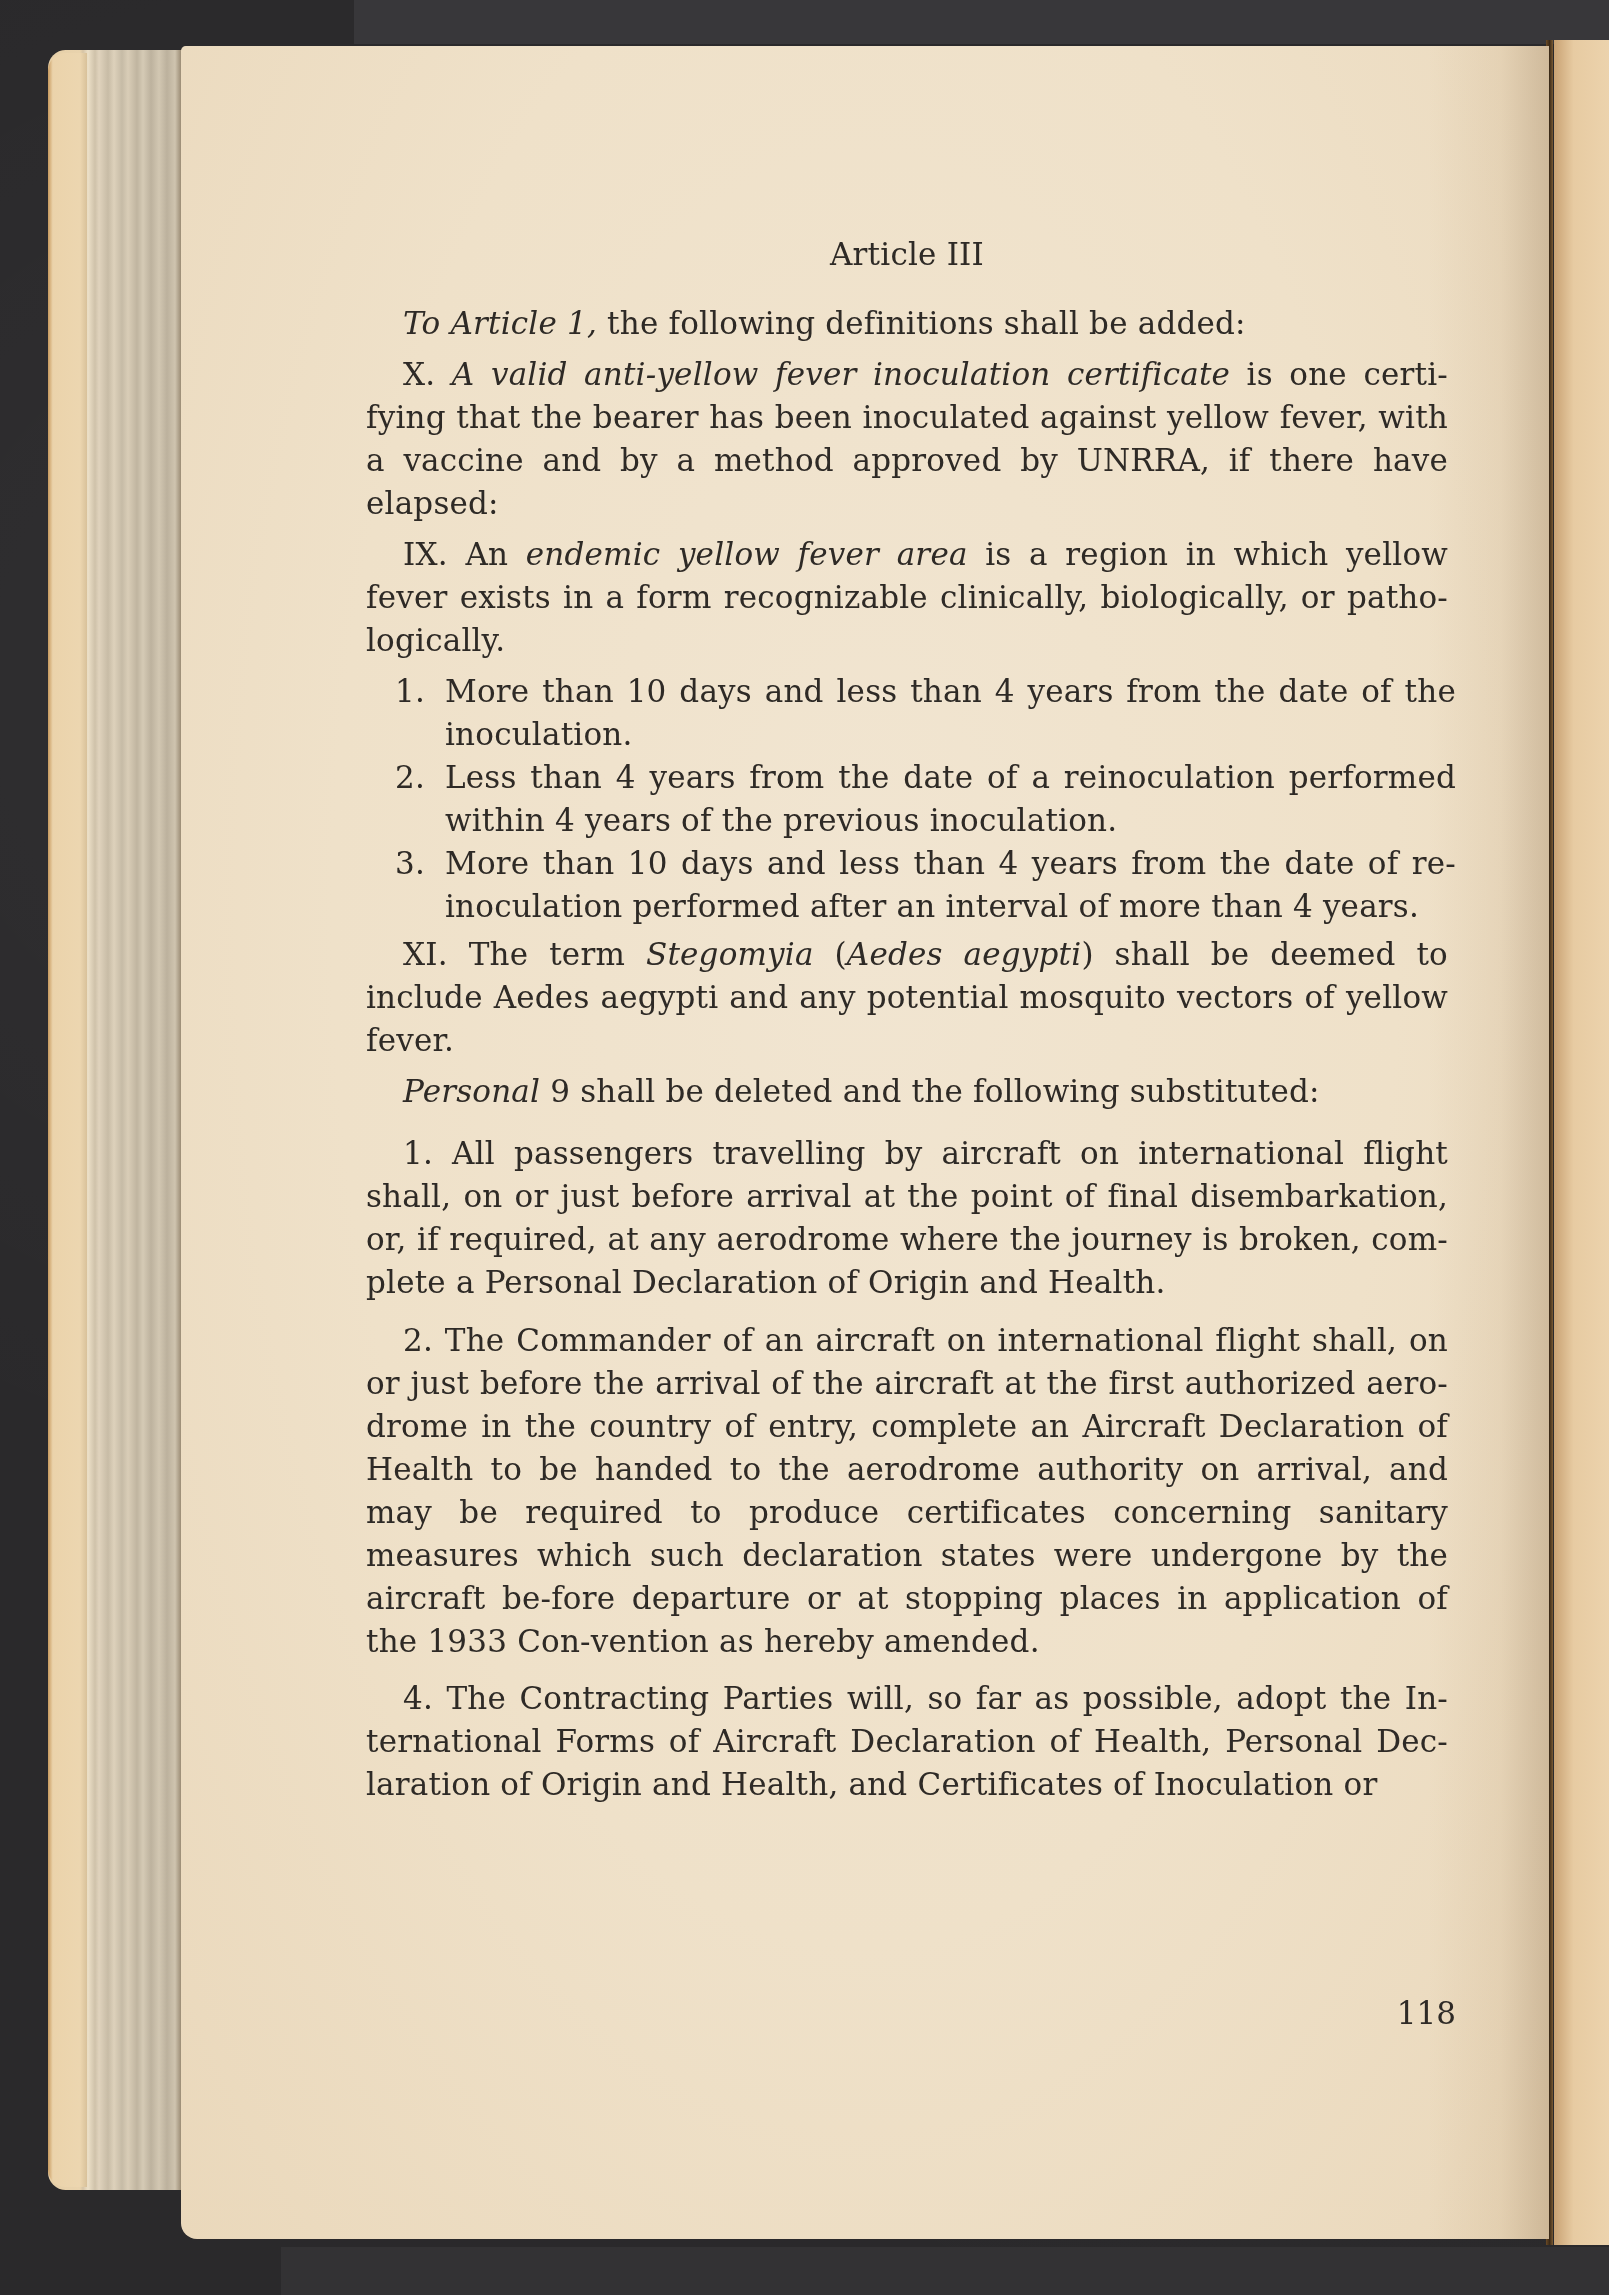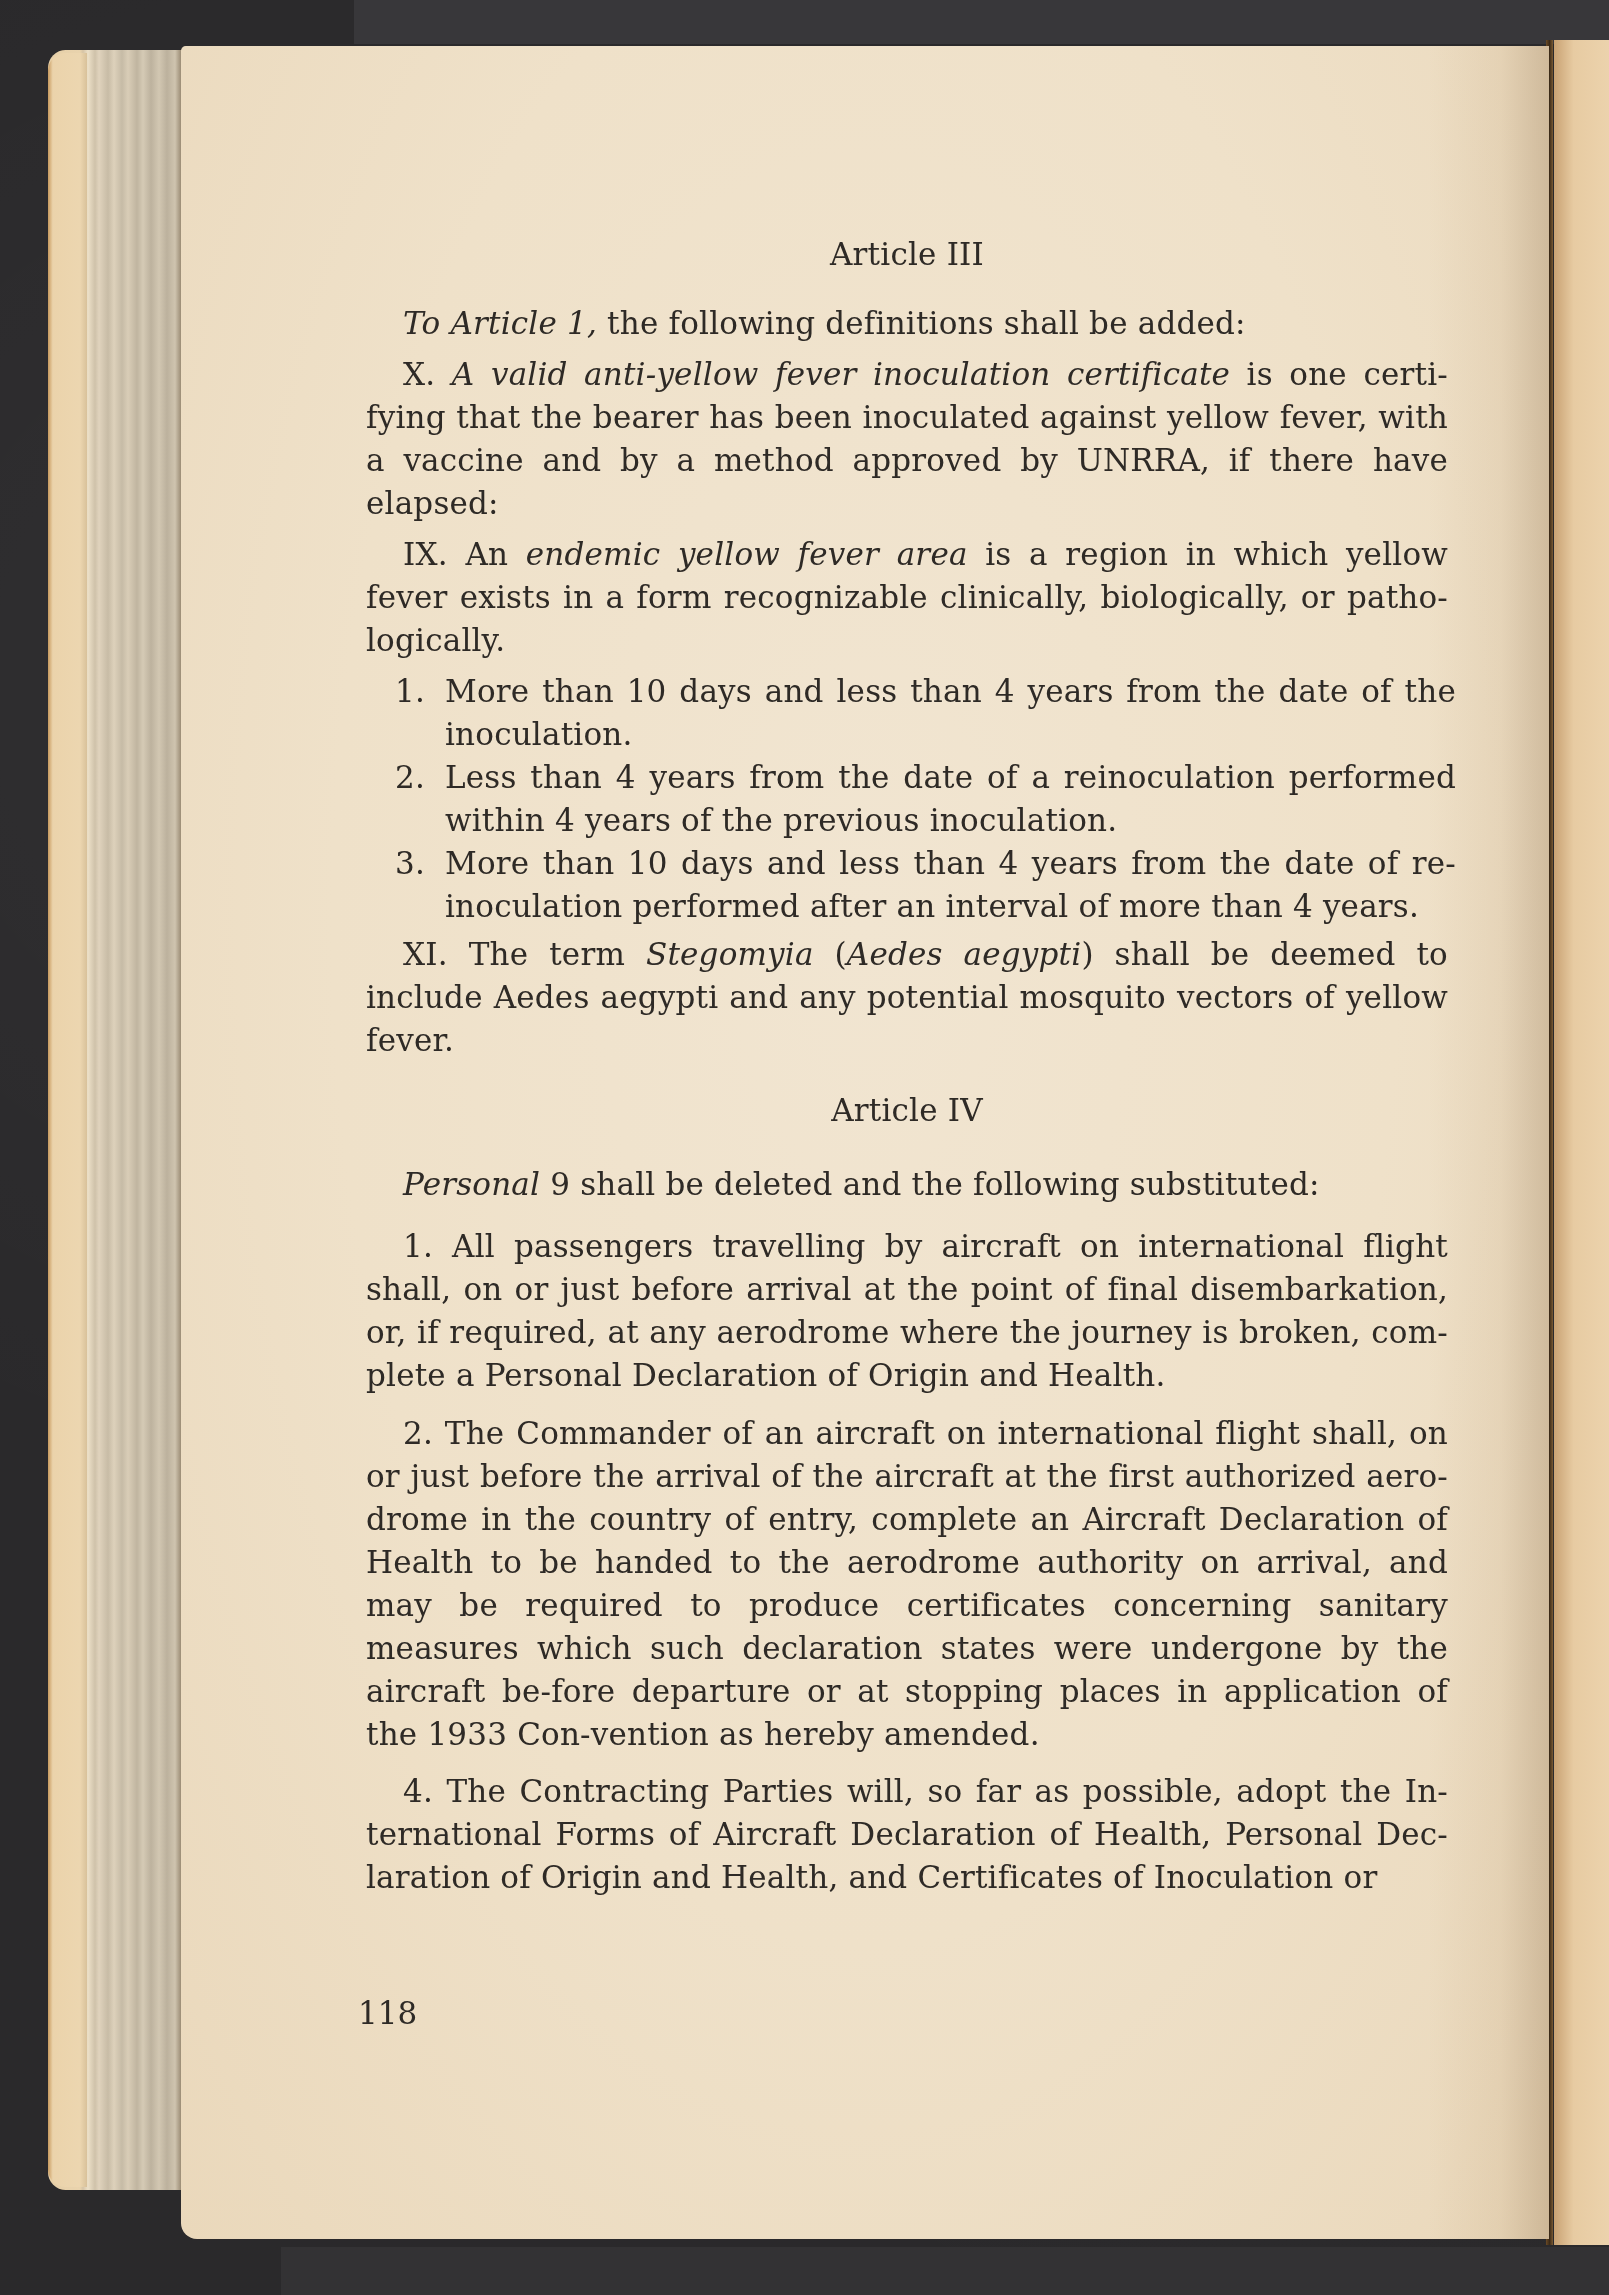--- a/index.html
+++ b/index.html
@@ -79,21 +79,21 @@
   .indent { text-indent: 37px; }
   .gap { margin-top: 14.5px !important; }
   .gap-sm { margin-top: 4.8px !important; }
   .list-item {
     display: flex; margin: 0;
   }
   .list-item .num { width: 50px; flex: none; padding-left: 37px; }
   .list-item .txt { flex: 1; text-align: justify; text-align-last: left; }
   em, .it { font-style: italic; }
   .page-number {
-    position: absolute; left: 0; width: 100%; text-align: left;
+    position: absolute; left: 0; width: 100%; text-align: right;
     top: 1995px; font-size: 31px; color: #2e2a26;
   }
   .page-number-wrap { position: absolute; left: 358px; width: 1098px; top: 0; height: 100%; }
   .gap-lg { margin-top: 19.3px !important; }
 </style>
 </head>
 <body>
 
 <div class="bg-noise"></div>
 <div class="bg-panel-right"></div>
@@ -128,21 +128,20 @@
   </div>
   <div class="list-item">
     <span class="num">3.</span>
     <span class="txt">More than 10 days and less than 4 years from the date of re-inoculation performed after an interval of more than 4 years.</span>
   </div>
 
   <p class="indent gap-sm">
     <span>XI.</span><span> The term </span><em>Stegomyia</em><span> (</span><em>Aedes aegypti</em><span>) shall be deemed to include Aedes aegypti and any potential mosquito vectors of yellow fever.</span>
   </p>
 
-  <p class="heading h-art4">Article IV</p>
   <p class="indent"><em>Personal</em><span> 9 shall be deleted and the following substituted:</span></p>
 
   <p class="indent gap-lg"><span>1.</span> <span>All passengers travelling by aircraft on international flight shall, on or just before arrival at the point of final disembarkation, or, if required, at any aerodrome where the journey is broken, com-plete a Personal Declaration of Origin and Health.</span></p>
   <p class="indent gap"><span>2.</span> <span>The Commander of an aircraft on international flight shall, on or just before the arrival of the aircraft at the first authorized aero-drome in the country of entry, complete an Aircraft Declaration of Health to be handed to the aerodrome authority on arrival, and may be required to produce certificates concerning sanitary measures which such declaration states were undergone by the aircraft be-fore departure or at stopping places in application of the 1933 Con-vention as hereby amended.</span></p>
   <p class="indent gap"><span>4.</span> <span>The Contracting Parties will, so far as possible, adopt the In-ternational Forms of Aircraft Declaration of Health, Personal Dec-laration of Origin and Health, and Certificates of Inoculation or</span></p>
 </div>
 
 <div class="page-number-wrap">
   <div class="page-number">118</div>
 </div>

